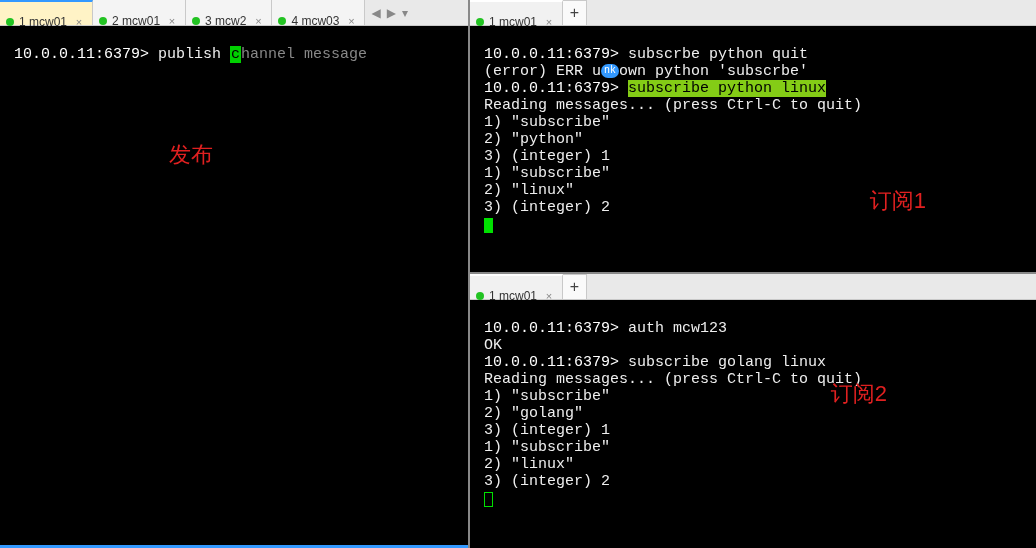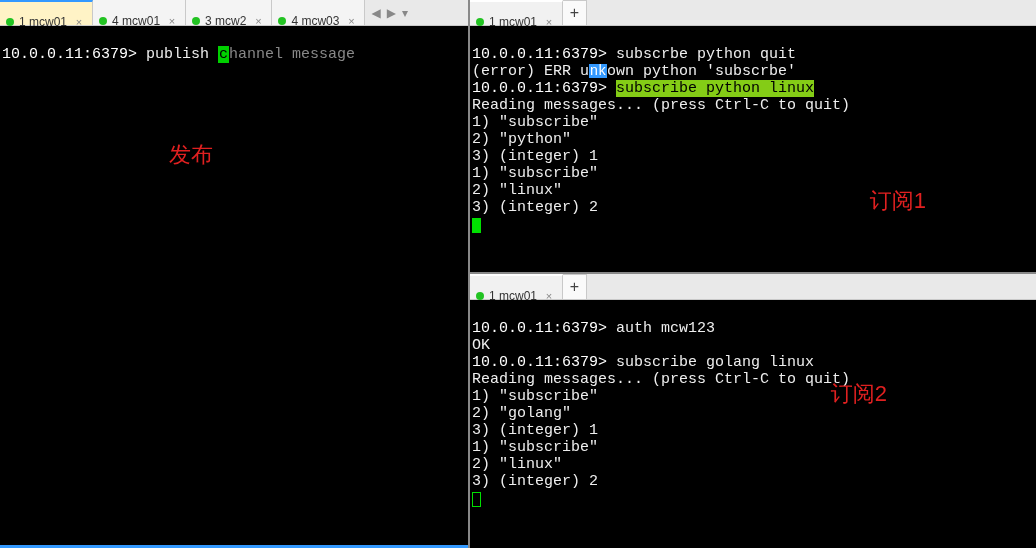--- a/index.html
+++ b/index.html
@@ -62,36 +62,36 @@
     background:#fafafa; border-right:1px solid #c9c9c9;
     color:#444; font-size:16px; cursor:pointer;
     border-top: 1px solid #c9c9c9;
   }
 
   
   .term {
     flex: 1;
     background: #000;
     color: #eee;
-    padding: 3px 2px;
+    padding: 3px 14px;
     position: relative;
     line-height: 17px;
     white-space: pre;
     overflow: hidden;
     border-bottom: 2px solid #888;
   }
   .right .term { border-bottom: 2px solid #888; }
   .right .half { height: calc(50% - 0px); display:flex; flex-direction:column;}
   .prompt { color: #fff; }
   .gray  { color: #888; }
   .hl    { background: #84cc16; color: #000; }
   .curimg {
     display:inline-block; width:18px; height:14px;
-    background:#3399ff; color:#fff; font-size:14px;
-    text-align:center; line-height:14px; vertical-align:middle;
+    background:#3399ff; color:#fff; font-size:10px;
+    text-align:center; line-height:14px; vertical-align:middle;border-radius:7px;
   }
   .pubcur { background:#00d000; color:#000; padding:0 1px;}
   .caret { display:inline-block; width:9px; height:15px; background:#eee; vertical-align:text-bottom;}
   .caret.green { background:#00e000; border:1px solid #00e000; background:transparent;}
   .caret.greenfill { background:#00e000; }
 
   .anno {
     position: absolute; font-family: "SimSun","Microsoft YaHei",sans-serif;
     color: #e02020; font-size: 22px; pointer-events:none;
   }
@@ -107,21 +107,21 @@
 
   <div class="left">
     <div class="tabbar">
       <div class="tab active">
         <span class="dot"></span>
         <span class="lbl">1 mcw01</span>
         <span class="close">×</span>
       </div>
       <div class="tab">
         <span class="dot"></span>
-        <span class="lbl">4 mcw01</span>
+        <span class="lbl">2 mcw01</span>
         <span class="close">×</span>
       </div>
       <div class="tab">
         <span class="dot"></span>
         <span class="lbl">3 mcw2</span>
         <span class="close">×</span>
       </div>
       <div class="tab">
         <span class="dot"></span>
         <span class="lbl">4 mcw03</span>

